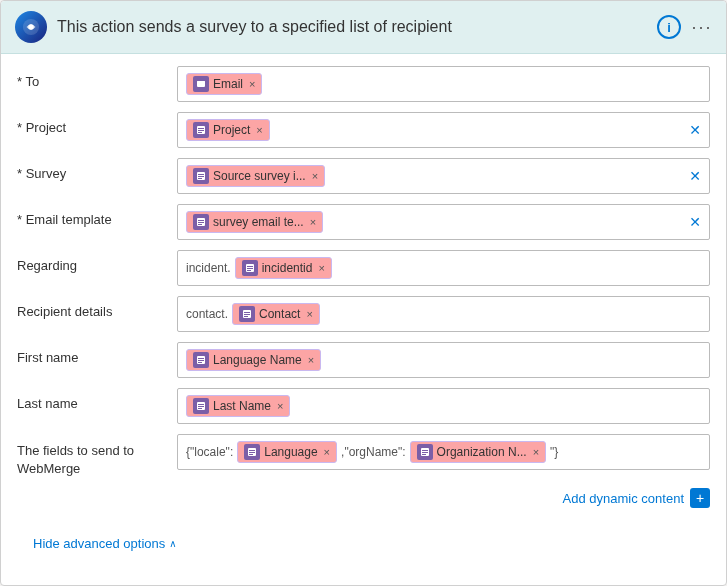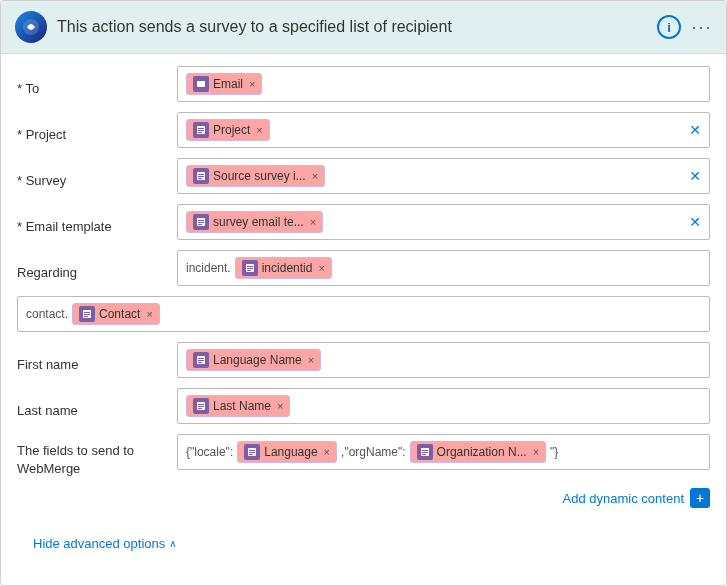--- a/index.html
+++ b/index.html
@@ -67,21 +67,21 @@
       color: #555;
       font-size: 18px;
       cursor: pointer;
       letter-spacing: 1px;
     }
     .card-body {
       padding: 12px 16px;
     }
     .form-row {
       display: flex;
-      align-items: center;
+      align-items: flex-start;
       margin-bottom: 10px;
       min-height: 36px;
     }
     .form-label {
       width: 160px;
       flex-shrink: 0;
       padding-top: 8px;
       font-size: 13px;
       color: #333;
     }
@@ -316,20 +316,21 @@
                 <rect x="2" y="7" width="4" height="1" fill="#7b5ea7"></rect>
               </svg>
           </span>
           <span>incidentid</span>
           <span class="chip-x">×</span>
         </span>
       </div>
     </div>
 
     <div class="form-row">
+      <div class="form-label">Recipient details</div>
       <div class="form-field">
         <span class="text-prefix">contact.</span>
         <span class="chip">
           <span class="chip-icon">
             <svg viewBox="0 0 10 10" fill="white">
                 <rect x="1" y="1" width="8" height="8" rx="1"></rect>
                 <rect x="2" y="3" width="6" height="1" fill="#7b5ea7"></rect>
                 <rect x="2" y="5" width="6" height="1" fill="#7b5ea7"></rect>
                 <rect x="2" y="7" width="4" height="1" fill="#7b5ea7"></rect>
               </svg>

